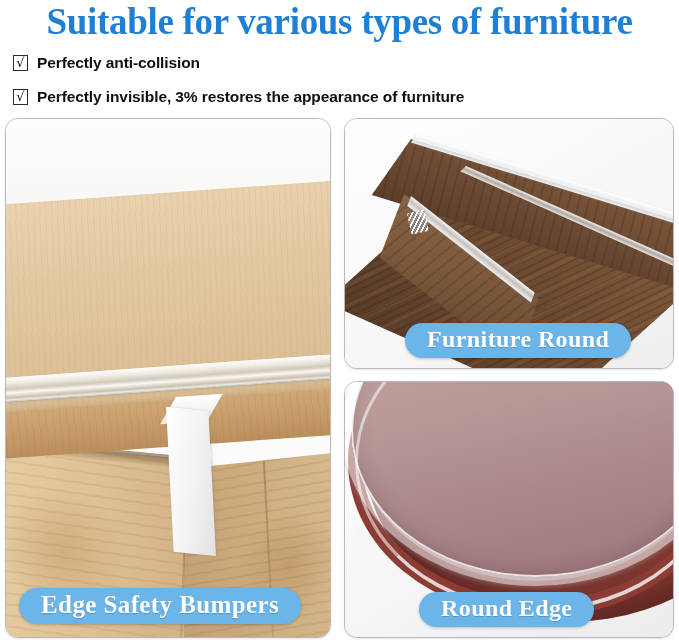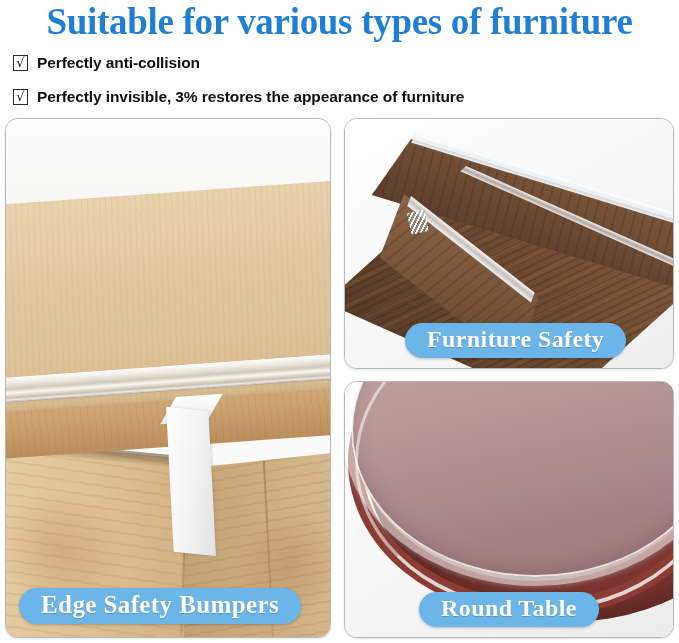--- a/index.html
+++ b/index.html
@@ -374,29 +374,29 @@
     <div class="scene">
       <div class="c-bg"></div>
       <div class="c-panel"></div>
       <div class="c-topbar"></div>
       <div class="c-sidebar"></div>
       <div class="c-guard-c"></div>
       <div class="c-guard-a"></div>
       <div class="c-guard-b"></div>
       <div class="c-tip"></div>
     </div>
-    <div class="badge badge-corner">Furniture Safety</div>
+    <div class="badge badge-corner">Furniture Round</div>
   </div>
 
   <div class="panel panel-round">
     <div class="scene">
       <div class="r-bg"></div>
       <div class="r-shadow"></div>
       <div class="r-top"></div>
       <div class="r-rim"></div>
       <div class="r-inner"></div>
       <div class="r-band"></div>
       <div class="r-gloss"></div>
     </div>
-    <div class="badge badge-round">Round Table</div>
+    <div class="badge badge-round">Round Edge</div>
   </div>
 
 </div>
 
 </body></html>

